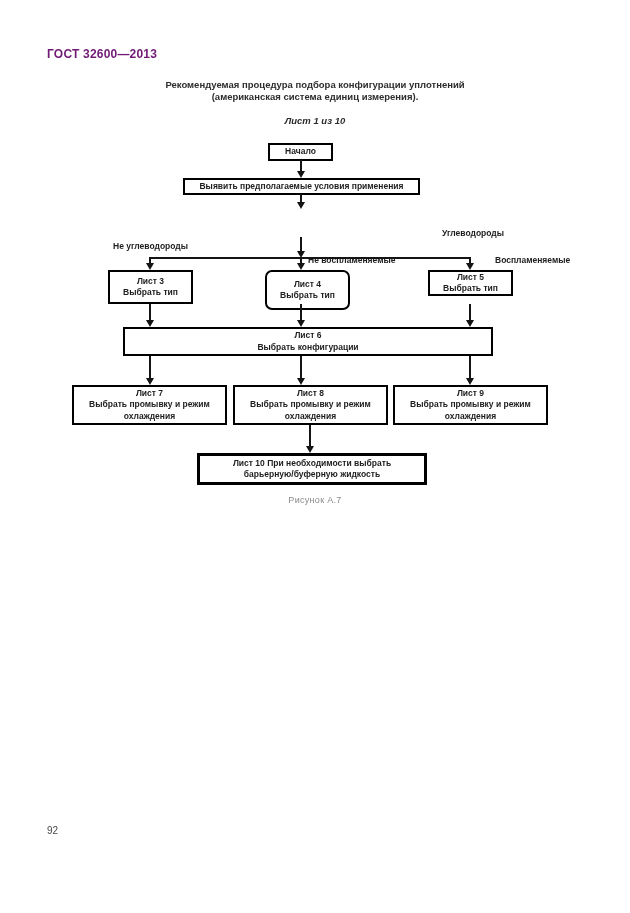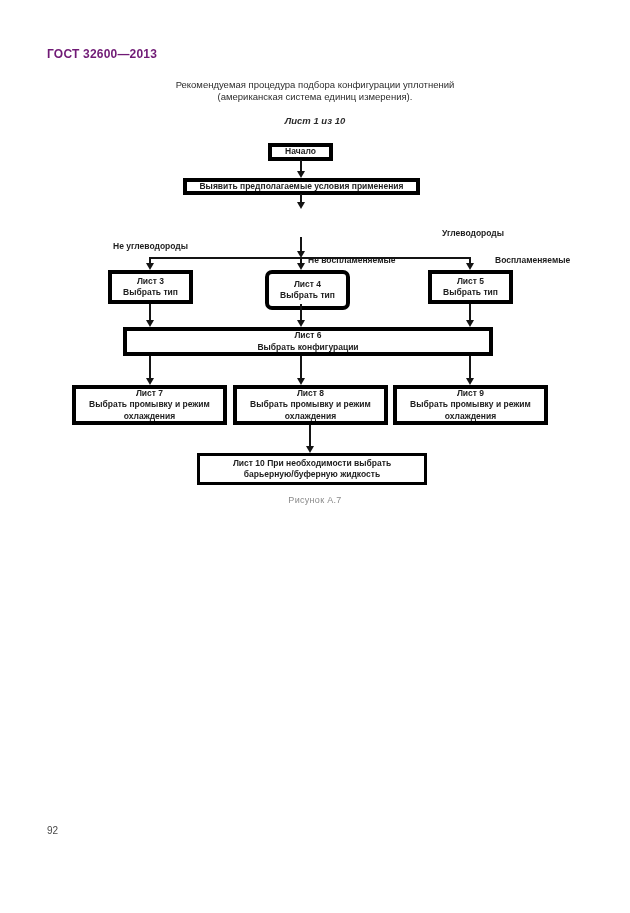--- a/index.html
+++ b/index.html
@@ -3,24 +3,24 @@
 <meta charset="utf-8">
 <style>
   html,body{margin:0;padding:0;background:#e9e9e9;}
   .page{
     position:relative;width:630px;height:913px;background:#ffffff;
     font-family:"Liberation Sans",sans-serif;color:#1f1f1f;overflow:hidden;
     margin:0 auto;box-shadow:0 0 4px rgba(0,0,0,.25);
   }
   .abs{position:absolute;}
   .doc-number{left:47px;top:47px;font-size:12px;font-weight:bold;letter-spacing:.2px;color:#701a75;}
-  .fig-title{left:0;right:0;top:79px;text-align:center;font-size:9.5px;font-weight:normal;line-height:1.3;color:#2d2d2d;}
+  .fig-title{left:0;right:0;top:79px;text-align:center;font-size:9.5px;font-weight:bold;line-height:1.3;color:#2d2d2d;}
   .sheet-label{left:0;right:0;top:115px;text-align:center;font-size:9.5px;font-weight:bold;color:#2d2d2d;font-style:italic;}
   .box{
-    position:absolute;box-sizing:border-box;border:4px solid #000000;background:#fff;
+    position:absolute;box-sizing:border-box;border:2px solid #000000;background:#fff;
     display:flex;flex-direction:column;align-items:center;justify-content:center;
     text-align:center;font-size:8.5px;font-weight:bold;line-height:1.3;color:#1d1d1d;padding:1px 4px;
   }
   .box.thick{border-width:3px;}
   .blabel{position:absolute;font-size:8.5px;font-weight:bold;white-space:nowrap;color:#1d1d1d;}
   .hline{position:absolute;height:2px;background:#141414;}
   .varrow{position:absolute;width:9px;}
   .varrow .line{position:absolute;left:3.5px;top:0;bottom:6px;width:2px;background:#141414;}
   .varrow .head{position:absolute;left:0;bottom:0;width:0;height:0;
     border-left:4.5px solid transparent;border-right:4.5px solid transparent;border-top:7px solid #141414;}
@@ -56,21 +56,21 @@
   <div class="blabel" style="left:495px;top:255px;">Воспламеняемые</div>
 
   <div class="box" style="left:108px;top:270px;width:85px;height:34px;">
     <div>Лист 3</div>
     <div>Выбрать тип</div>
   </div>
   <div class="box" style="left:265px;top:270px;width:85px;height:40px;border-radius:7px;">
     <div>Лист 4</div>
     <div>Выбрать тип</div>
   </div>
-  <div class="box" style="left:428px;top:270px;width:85px;height:34px;">
+  <div class="box" style="left:428px;top:270px;width:85px;height:26px;">
     <div>Лист 5</div>
     <div>Выбрать тип</div>
   </div>
 
   <div class="box" style="left:123px;top:327px;width:370px;height:29px;">
     <div>Лист 6</div>
     <div>Выбрать конфигурации</div>
   </div>
 
   <div class="box" style="left:72px;top:385px;width:155px;height:40px;">

